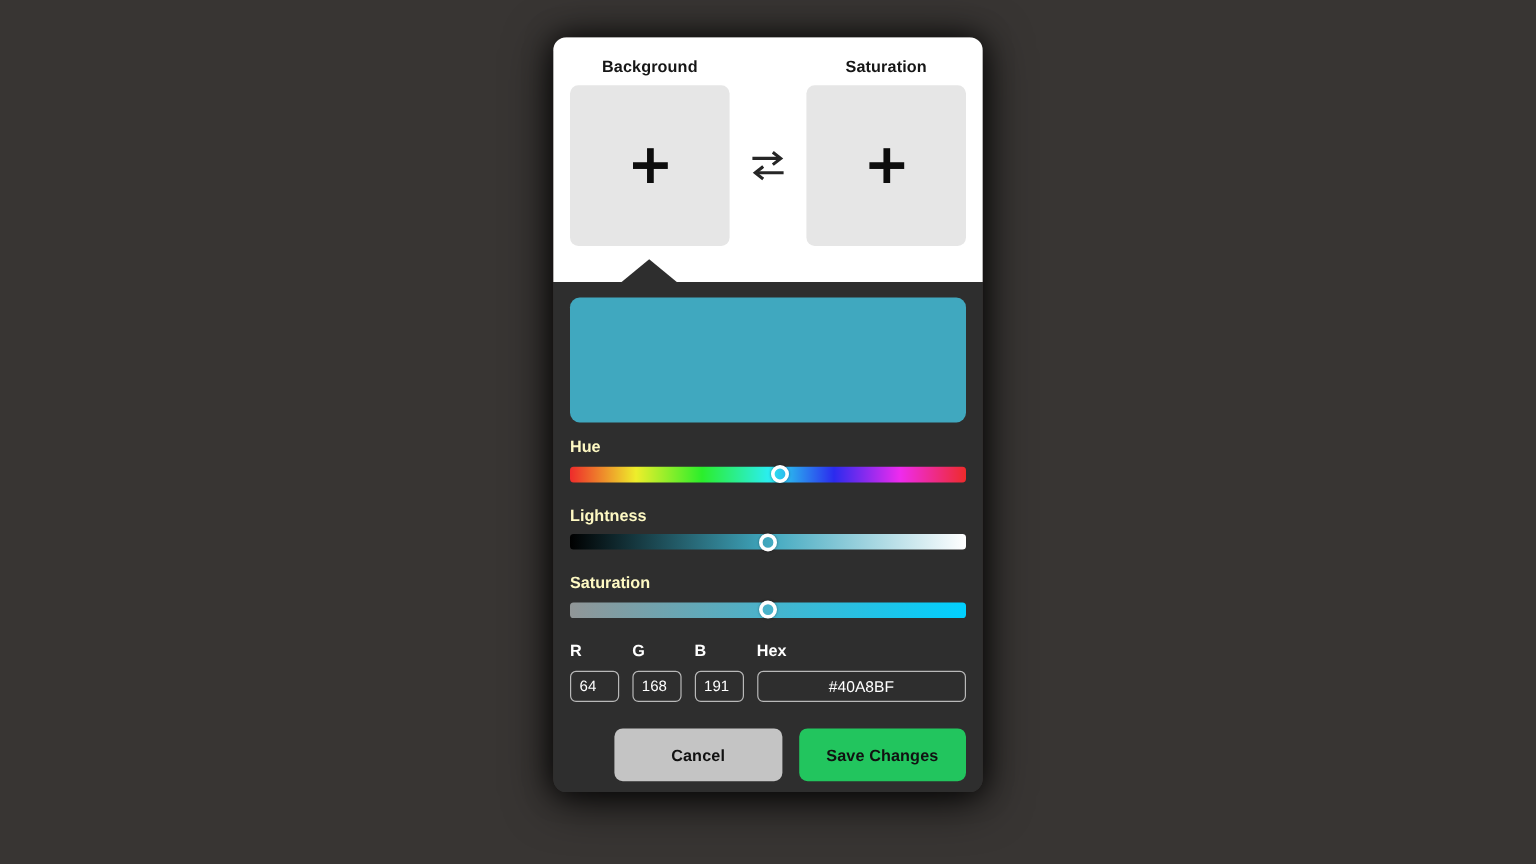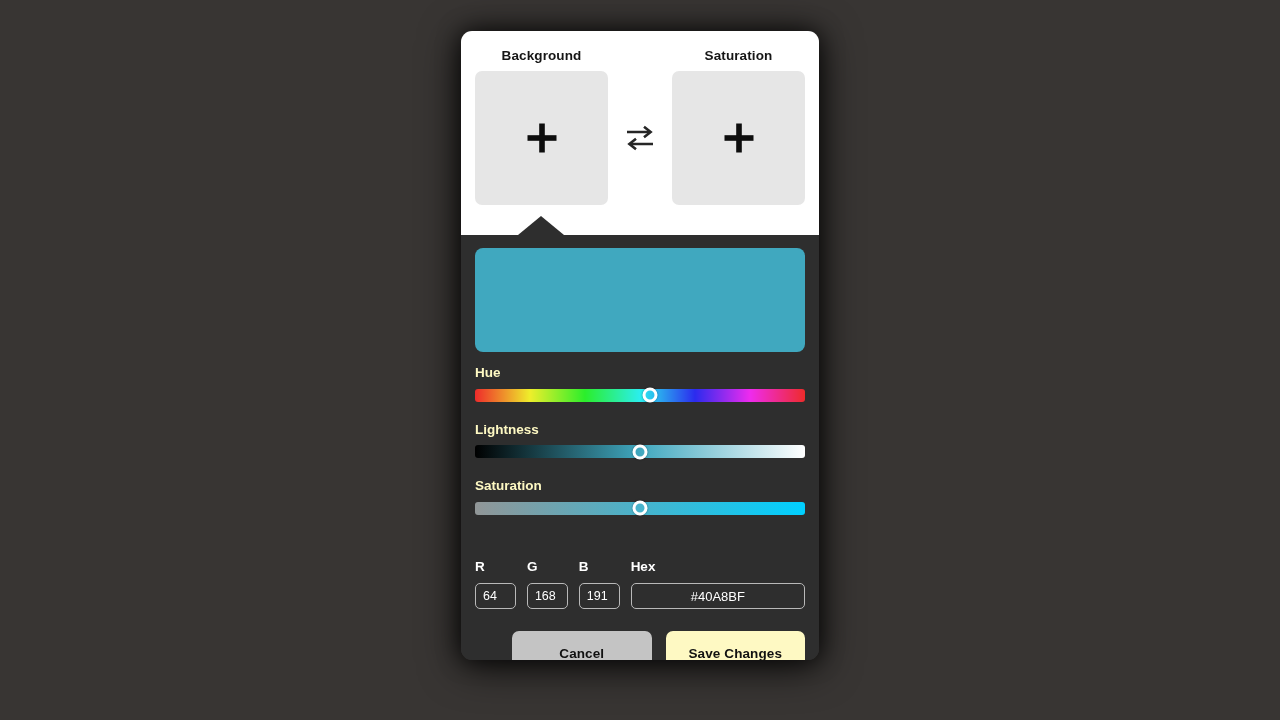--- a/index.html
+++ b/index.html
@@ -149,21 +149,21 @@
     gap: 11px;
     margin-top: 0px;
   }
 
   .field {
     display: flex;
     flex-direction: column;
   }
 
   .field-rgb { width: 45px; }
-  .field-hex { flex: 1 1 auto; margin-top: 24px; }
+  .field-hex { flex: 1 1 auto; }
 
   .field-label {
     font-size: 13.5px;
     font-weight: bold;
     color: #ffffff;
     line-height: 1;
     margin-bottom: 10px;
   }
 
   .field-input {
@@ -295,17 +295,17 @@
 
       <div class="field field-hex">
         <span class="field-label">Hex</span>
         <input class="field-input hex-input" type="text" value="#40A8BF" style="">
       </div>
 
     </div>
 
     <div class="actions">
       <button class="btn btn-cancel" style="background: rgb(196, 196, 196);">Cancel</button>
-      <button class="btn btn-save" style="background: #fef9c3;">Save Changes</button>
+      <button class="btn btn-save" style="background: #22c55e;">Save Changes</button>
     </div>
 
   </div>
 </div>
 
 </body></html>

